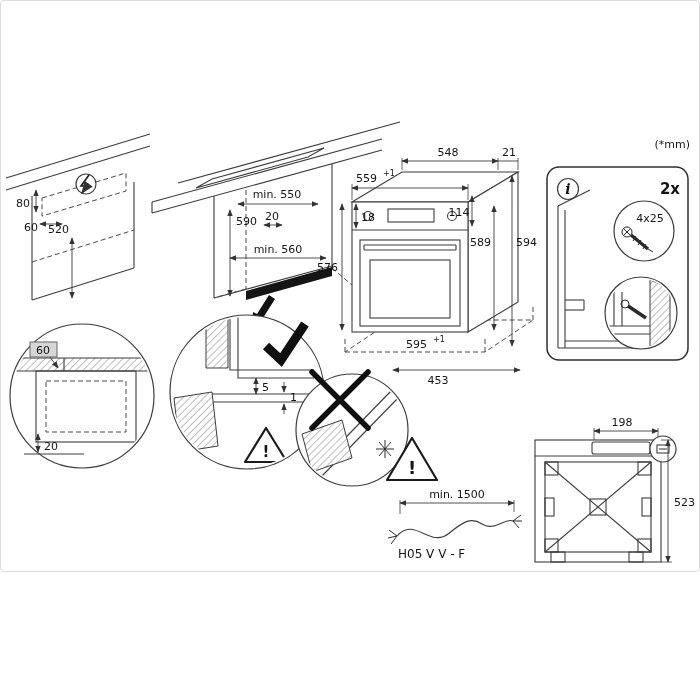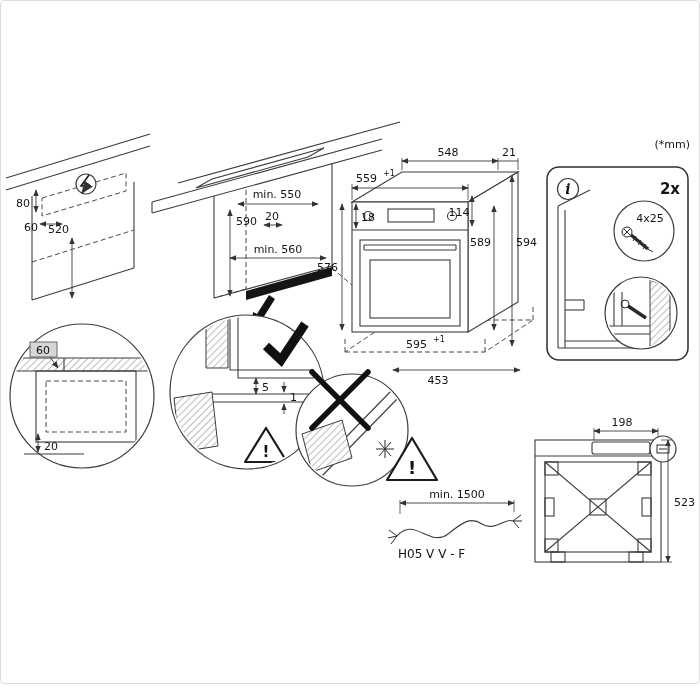--- a/index.html
+++ b/index.html
@@ -1,16 +1,16 @@
 <!DOCTYPE html>
 <html><head>
 <meta charset="utf-8">
 <style>
   html,body { margin:0; padding:0; background:#fff; }
-  #stage { position:relative; width:700px; height:684px; background:#fff; overflow:hidden; }
+  #stage { position:relative; width:700px; height:572px; background:#fff; overflow:hidden; }
   #stage .frame { position:absolute; inset:0; border:1px solid #dcdcdc; border-radius:4px; pointer-events:none; }
   svg { position:absolute; left:0; top:0; }
   text { font-family:"DejaVu Sans", sans-serif; fill:#141414; }
   .dimtxt  { font-size:11px; }
   .suptxt  { font-size:8px; }
   .qty     { font-size:15px; font-weight:bold; }
   .infoi   { font-size:14px; font-weight:bold; font-style:italic; font-family:"DejaVu Serif", serif; }
   .bang    { font-size:15px; font-weight:bold; }
   .banglg  { font-size:18px; font-weight:bold; }
   .cabletxt{ font-size:12px; }

